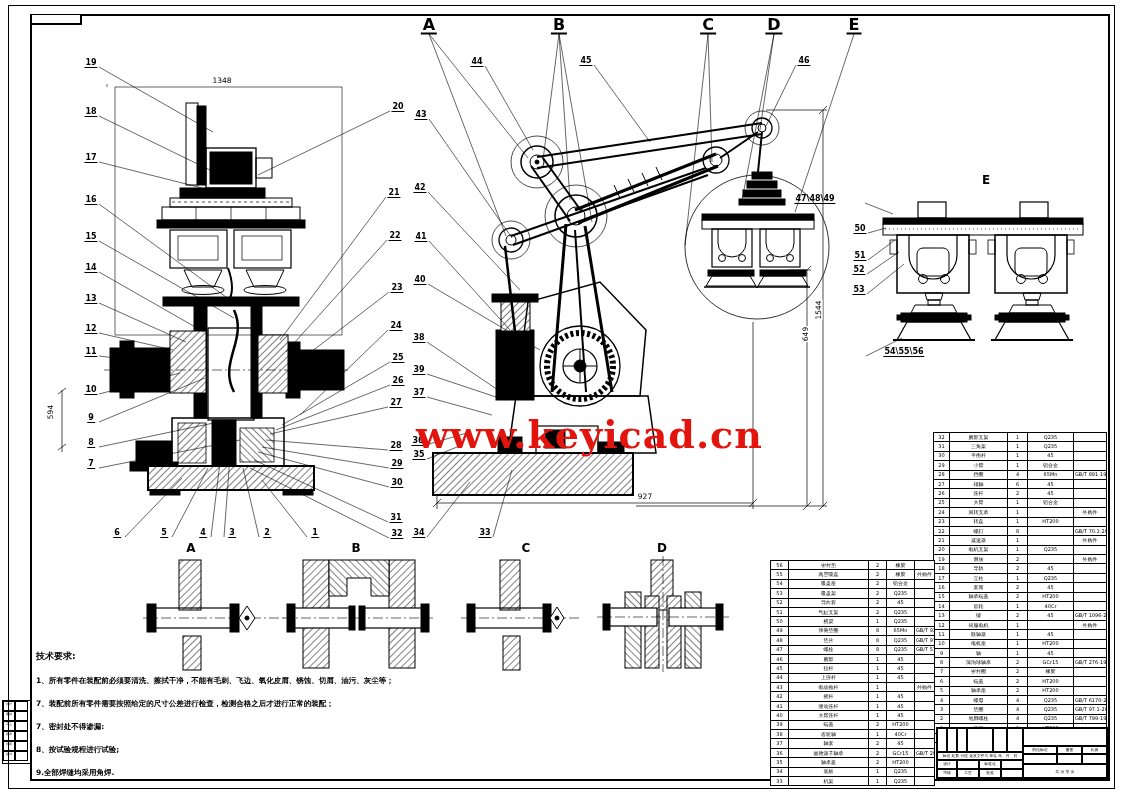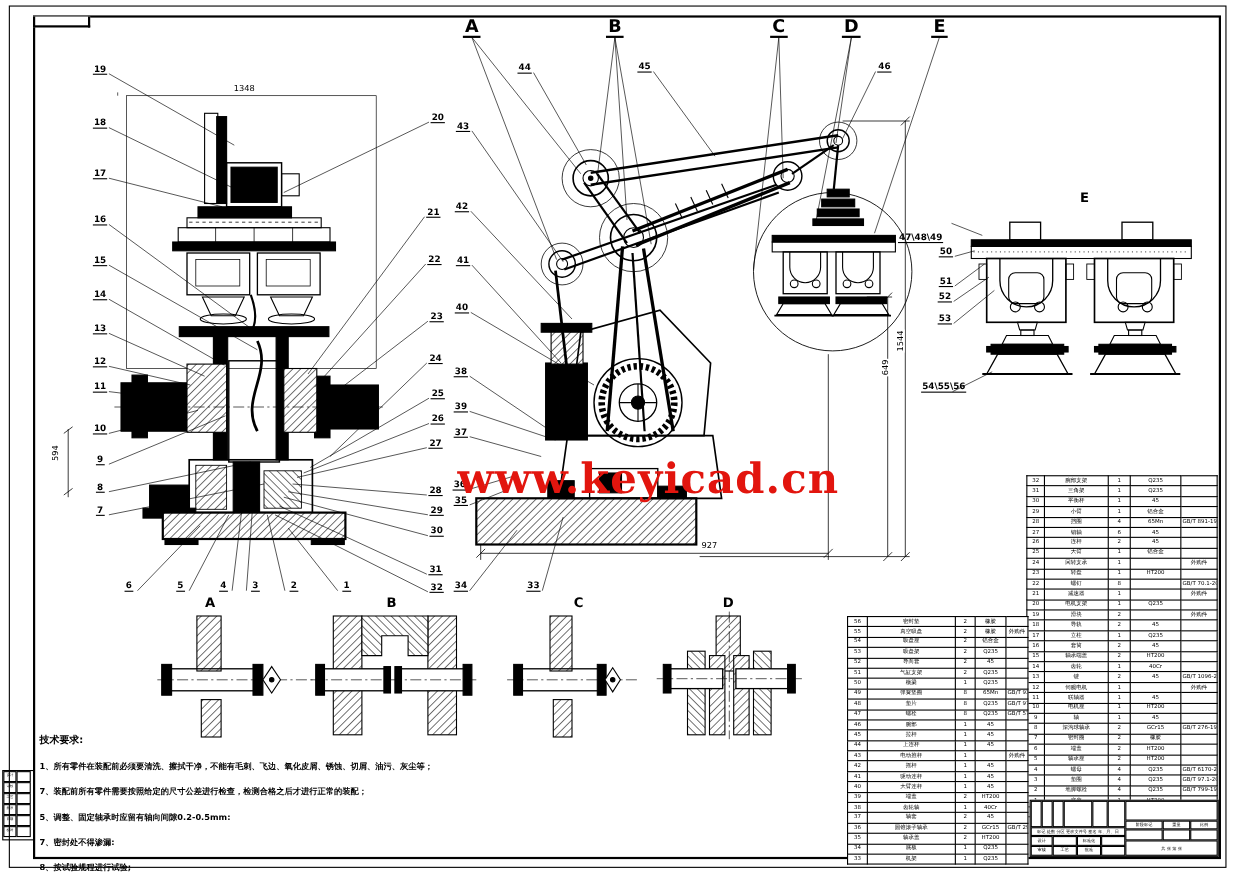--- a/index.html
+++ b/index.html
@@ -12,21 +12,21 @@
   .co{position:absolute;transform:translate(-50%,-50%);font:bold 8px "DejaVu Sans",sans-serif;
       border-bottom:1px solid #000;padding:0 1px;line-height:9px;white-space:nowrap;z-index:5;}
   .sl{position:absolute;transform:translate(-50%,-50%);font:bold 16px "DejaVu Sans",sans-serif;
       border-bottom:2px solid #000;padding:0 2px;line-height:17px;z-index:5;}
   .dl{position:absolute;transform:translate(-50%,-50%);font:bold 12px "DejaVu Sans",sans-serif;z-index:5;}
   .dim{position:absolute;transform:translate(-50%,-50%);font:7.5px "DejaVu Sans",sans-serif;z-index:5;background:#fff;padding:0 1px;}
   .dim.rot{transform:translate(-50%,-50%) rotate(-90deg);}
   .wm1{position:absolute;left:372px;top:336px;width:380px;font:bold 42px "DejaVu Sans",sans-serif;
        letter-spacing:2px;color:#e2150e;opacityы:1;z-index:9;white-space:nowrap;}
   .wm2{position:absolute;left:416px;top:412px;font:bold 38px "DejaVu Serif",serif;color:#e2150e;z-index:9;white-space:nowrap;letter-spacing:1px;}
-  .tech{position:absolute;left:36px;top:666px;width:600px;z-index:4;}
+  .tech{position:absolute;left:36px;top:650px;width:600px;z-index:4;}
   .tech .tt{font:bold 9px "DejaVu Sans",sans-serif;margin-bottom:2px;}
   .tech .tl{font:600 7.5px "DejaVu Sans",sans-serif;line-height:11px;white-space:nowrap;margin-top:12px;}
   table.bom{position:absolute;border-collapse:collapse;table-layout:fixed;z-index:4;background:#fff;}
   table.bom td{border:0.5px solid #000;font:5px/1 "DejaVu Sans",sans-serif;height:8.4px;
       overflow:hidden;white-space:nowrap;padding:0 1px;text-align:center;}
   .tblock{position:absolute;left:936px;top:727px;width:170px;height:50px;border:1.5px solid #000;z-index:4;background:#fff;}
   .tblock div{position:absolute;box-sizing:border-box;border:0.5px solid #000;font:3.8px/1.6 "DejaVu Sans",sans-serif;
       overflow:hidden;text-align:center;}
   .sigstrip{position:absolute;left:2px;top:700px;width:27px;height:62px;border:1px solid #000;z-index:4;}
   .sigstrip div{position:absolute;box-sizing:border-box;border:0.4px solid #000;font:3px/1.4 "DejaVu Sans",sans-serif;overflow:hidden;text-align:center;}
@@ -349,23 +349,23 @@
   <div class="dim rot" style="left:50px;top:412px;">594</div>
   <div class="dim rot" style="left:818px;top:310px;">1544</div>
   <div class="dim rot" style="left:805px;top:334px;">649</div>
   <div class="dim" style="left:645px;top:496px;">927</div>
 
   <div class="tech">
     <div class="tt">技术要求:</div>
     <div id="techlines">
         <div class="tl">1、所有零件在装配前必须要清洗、擦拭干净，不能有毛刺、飞边、氧化皮屑、锈蚀、切屑、油污、灰尘等；</div>
         <div class="tl">7、装配前所有零件需要按照给定的尺寸公差进行检查，检测合格之后才进行正常的装配；</div>
-        <div class="tl">5、调整、固定轴承时应留有轴向间隙0.2-0.5mm:</div>
         <div class="tl">7、密封处不得渗漏:</div>
         <div class="tl">8、按试验规程进行试验;</div>
+        <div class="tl">9.全部焊缝均采用角焊.</div>
       </div>
   </div>
 
   <table class="bom" id="bom-right" style="left:933px;top:432px;width:173px;">
     <colgroup>
         <col style="width:16px">
         <col style="width:58px">
         <col style="width:20px">
         <col style="width:46px">
         <col style="width:33px">
@@ -865,26 +865,26 @@
       <div class="co" style="left: 419px; top: 338px;">38</div>
       <div class="co" style="left: 419px; top: 370px;">39</div>
       <div class="co" style="left: 419px; top: 393px;">37</div>
       <div class="co" style="left: 418px; top: 441px;">36</div>
       <div class="co" style="left: 419px; top: 455px;">35</div>
       <div class="co" style="left: 419px; top: 533px;">34</div>
       <div class="co" style="left: 485px; top: 533px;">33</div>
       <div class="co" style="left: 477px; top: 62px;">44</div>
       <div class="co" style="left: 586px; top: 61px;">45</div>
       <div class="co" style="left: 804px; top: 61px;">46</div>
-      <div class="co" style="left: 837px; top: 199px; margin-top: 17px;">47\48\49</div>
+      <div class="co" style="left: 815px; top: 199px;">47\48\49</div>
       <div class="co" style="left: 860px; top: 229px;">50</div>
       <div class="co" style="left: 860px; top: 256px;">51</div>
       <div class="co" style="left: 859px; top: 270px;">52</div>
       <div class="co" style="left: 859px; top: 290px;">53</div>
-      <div class="co" style="left: 858px; top: 352px;">54\55\56</div>
+      <div class="co" style="left: 904px; top: 352px;">54\55\56</div>
       <div class="sl" style="left: 429px; top: 25px;">A</div>
       <div class="sl" style="left: 559px; top: 25px;">B</div>
       <div class="sl" style="left: 708px; top: 25px;">C</div>
       <div class="sl" style="left: 774px; top: 25px;">D</div>
       <div class="sl" style="left: 854px; top: 25px;">E</div>
       <div class="dl" style="left: 191px; top: 548px;">A</div>
       <div class="dl" style="left: 356px; top: 548px;">B</div>
       <div class="dl" style="left: 526px; top: 548px;">C</div>
       <div class="dl" style="left: 662px; top: 548px;">D</div>
       <div class="dl" style="left: 986px; top: 180px;">E</div>

